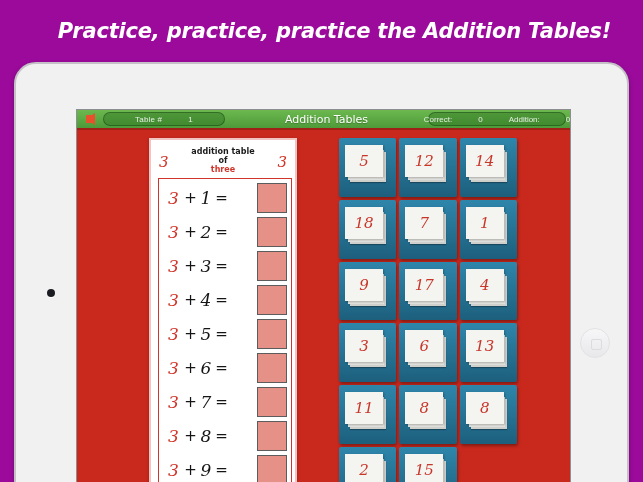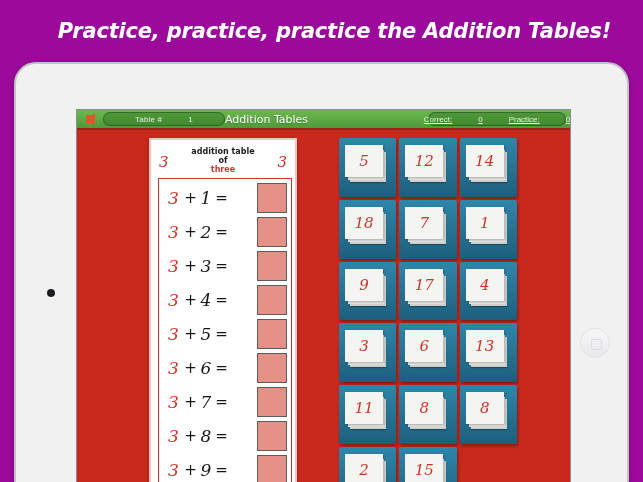--- a/index.html
+++ b/index.html
@@ -96,26 +96,27 @@
     gap: 26px;
     color: #e9efe6;
     font-size: 8px;
     font-family: "Liberation Sans", sans-serif;
     padding: 0 10px;
   }
   #table-pill { width: 122px; flex: 0 0 auto; }
   #table-pill span { letter-spacing: .2px; }
   #toolbar-title {
     flex: 1 1 auto;
+    text-align: center;
     color: #ffffff;
     font-size: 11px;
     font-family: "DejaVu Sans", sans-serif;
     text-shadow: 0 1px 1px rgba(0,0,0,.25);
   }
-  #score-pill { width: 138px; flex: 0 0 auto; margin-right: 6px; text-decoration: underline; }
+  #score-pill { width: 138px; flex: 0 0 auto; margin-right: 6px; }
 
   
   #table-card {
     position: absolute; left: 72px; top: 28px;
     width: 148px; height: 363px;
     background: #ffffff;
     border: 2px solid #f0c4c0;
     box-shadow: 0 1px 3px rgba(0,0,0,.25);
     padding: 4px;
   }
@@ -244,21 +245,21 @@
       <div id="table-pill" class="pill">
         <span>Table #</span>
         <span>1</span>
       </div>
 
       <div id="toolbar-title">Addition Tables</div>
 
       <div id="score-pill" class="pill">
         <span>Correct:</span>
         <span>0</span>
-        <span>Practice:</span>
+        <span>Addition:</span>
         <span>0</span>
       </div>
     </div>
 
     <div id="table-card">
 
       <div id="corner-left" class="corner-num">3</div>
       <div id="corner-right" class="corner-num">3</div>
 
       <div id="card-head">

